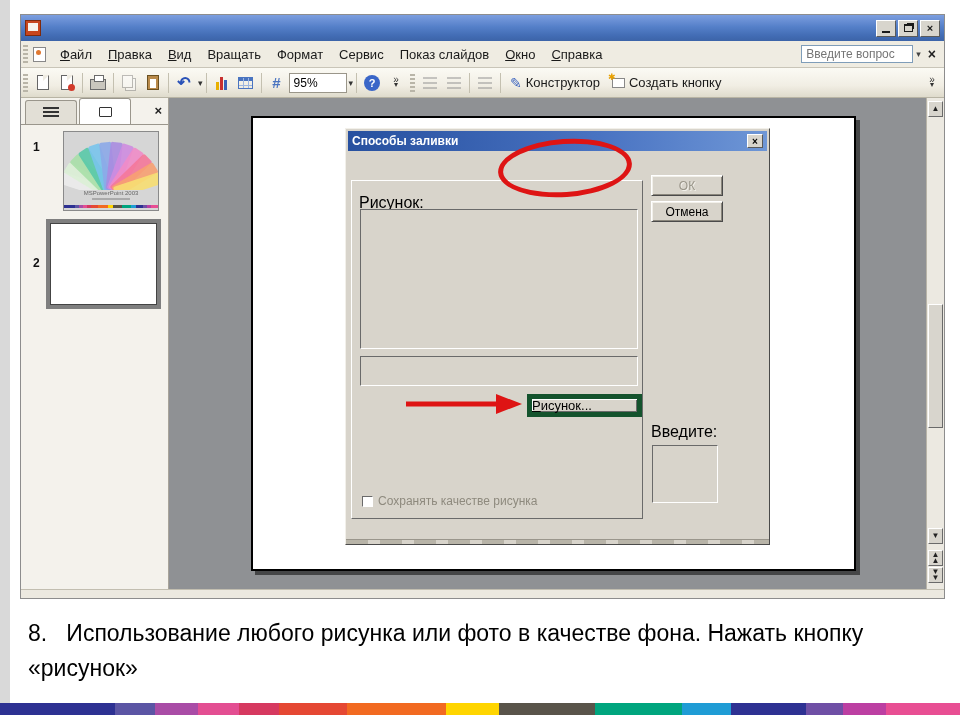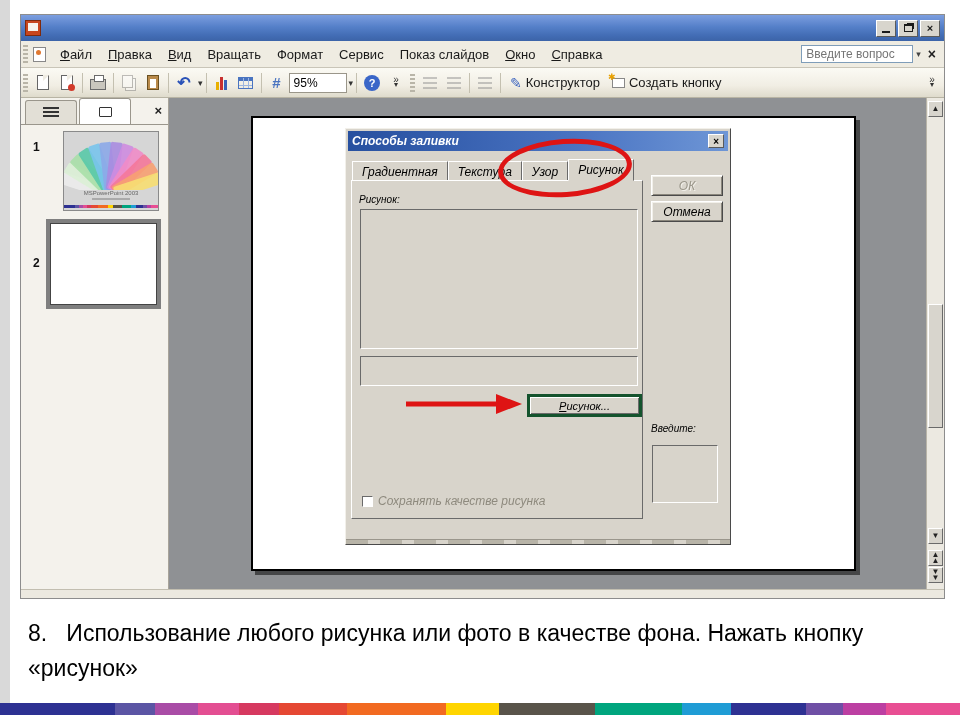--- a/index.html
+++ b/index.html
@@ -88,32 +88,32 @@
 
   .main-area { flex:1; background:#8F9194; position:relative; }
   .big-slide { position:absolute; left:82px; top:18px; width:605px; height:455px; background:#fff; border:2px solid #000; box-shadow:4px 4px 0 rgba(20,20,20,.6); }
 
   .v-scroll { width:18px; background:#ECE9E1; border-left:1px solid #B8B4A8; position:relative; }
   .sb-btn { position:absolute; left:1px; width:15px; height:16px; background:#D8D5CD; border:1px solid; border-color:#FFF #6A6A6A #6A6A6A #FFF; display:flex; flex-direction:column; align-items:center; justify-content:center; font-size:8px; color:#222; line-height:.75; }
   .sb-thumb { position:absolute; left:1px; width:15px; background:#D8D5CD; border:1px solid; border-color:#FFF #6A6A6A #6A6A6A #FFF; }
   .win-footer { position:absolute; left:0; bottom:0; width:100%; height:9px; background:#ECE9E0; border-top:1px solid #C2BEB0; }
 
   
-  .dialog { position:absolute; left:345px; top:128px; width:386px; height:417px; background:#D8D4CB; border:1px solid; border-color:#F2F0EA #4A4A4A #4A4A4A #F2F0EA; font-size:12px; color:#000;font-style:italic; }
+  .dialog { position:absolute; left:345px; top:128px; width:425px; height:417px; background:#D8D4CB; border:1px solid; border-color:#F2F0EA #4A4A4A #4A4A4A #F2F0EA; font-size:12px; color:#000; }
   .dlg-titlebar { position:absolute; left:2px; top:2px; right:2px; height:20px; background:linear-gradient(90deg,#2A52AC,#6档) ;}
   .dlg-titlebar { background:linear-gradient(90deg,#27509F 0%,#4973C2 60%,#6E96D6 100%); display:flex; align-items:center; padding:0 4px; }
   .dlg-title { color:#fff; font-weight:bold; font-size:12px; }
   .dlg-close { margin-left:auto; width:16px; height:14px; background:#D8D5CD; border:1px solid; border-color:#FFF #5A5A5A #5A5A5A #FFF; font-size:10px; font-weight:bold; display:flex; align-items:center; justify-content:center; }
   .dlg-tabs { position:absolute; left:6px; top:30px; display:flex; align-items:flex-end; height:22px; }
   .dlg-tab { height:20px; padding:3px 9px 0; background:#D8D4CB; border:1px solid; border-color:#FFF #6A6A6A #D8D4CB #FFF; margin-right:0; white-space:nowrap; }
   .dlg-tab.active { height:22px; font-weight:normal; z-index:3; border-bottom:1px solid #D8D4CB; }
   .dlg-panel { position:absolute; left:5px; top:51px; width:292px; height:339px; border:1px solid; border-color:#FFF #6A6A6A #6A6A6A #FFF; z-index:1; }
-  .dlg-label { position:absolute; font-size:10px; }
+  .dlg-label { position:absolute; font-size:16px; }
   .sunken { border:1px solid; border-color:#6A6A6A #FFF #FFF #6A6A6A; background:#D8D4CB; position:absolute; }
-  .pic-btn { position:absolute; left:175px; top:213px; width:115px; height:23px; background:#D8D4CB; border:3px solid #14532d; box-shadow:inset 1px 1px 0 #FFF, inset -1px -1px 0 #6A6A6A; font-size:11px; display:flex; align-items:center; justify-content:center; }
+  .pic-btn { position:absolute; left:175px; top:213px; width:115px; height:23px; background:#D8D4CB; border:5px solid #14532d; box-shadow:inset 1px 1px 0 #FFF, inset -1px -1px 0 #6A6A6A; font-size:13px; display:flex; align-items:center; }
   .pic-btn span::first-letter { text-decoration:underline; }
   .dlg-btn { position:absolute; left:305px; width:72px; height:21px; background:#D8D4CB; border:1px solid; border-color:#FFF #4A4A4A #4A4A4A #FFF; box-shadow:inset 1px 1px 0 #F2F0EA, inset -1px -1px 0 #8A867C; display:flex; align-items:center; justify-content:center; font-size:12px; }
   .dlg-btn.disabled { color:#9A968A; text-shadow:1px 1px 0 #F2F0EA; }
   .checkbox { width:11px; height:11px; border:1px solid; border-color:#6A6A6A #FFF #FFF #6A6A6A; background:#FFF; display:inline-block; vertical-align:-2px; margin-right:5px; }
   .check-row { position:absolute; font-size:12px; color:#8E8A7E; white-space:nowrap; }
   .dlg-cut { position:absolute; left:0; right:0; bottom:0; height:5px; background:repeating-linear-gradient(90deg,#B8B4A8 0 22px,#D8D4CB 22px 34px); border-top:1px solid #9A968C; }
 
   
   .red-ellipse { position:absolute; left:498px; top:139px; width:134px; height:58px; border:5px solid #DE1414; border-radius:50%; transform:rotate(-4deg); z-index:9; }
   .red-arrow { position:absolute; left:398px; top:390px; z-index:9; }
@@ -326,26 +326,20 @@
     <div class="win-footer"></div>
   </div>
 
   <div class="dialog">
     <div class="dlg-titlebar">
       <span class="dlg-title">Способы заливки</span>
       <span class="dlg-close">
           <span>×</span>
         </span>
     </div>
-    <div class="dlg-tabs">
-      <span class="dlg-tab">Градиентная</span>
-      <span class="dlg-tab">Текстура</span>
-      <span class="dlg-tab">Узор</span>
-      <span class="dlg-tab active">Рисунок</span>
-    </div>
 
     <div class="dlg-panel">
       <span class="dlg-label" style="left:7px; top:13px;">Рисунок:</span>
       <div class="sunken" style="left:8px; top:28px; width:278px; height:140px;"></div>
       <div class="sunken" style="left:8px; top:175px; width:278px; height:30px;"></div>
       <div class="pic-btn">
           <span>Рисунок...</span>
         </div>
       <div class="check-row" style="left:10px; top:313px;">
         <span class="checkbox"></span><span>Сохранять качестве рисунка</span>

